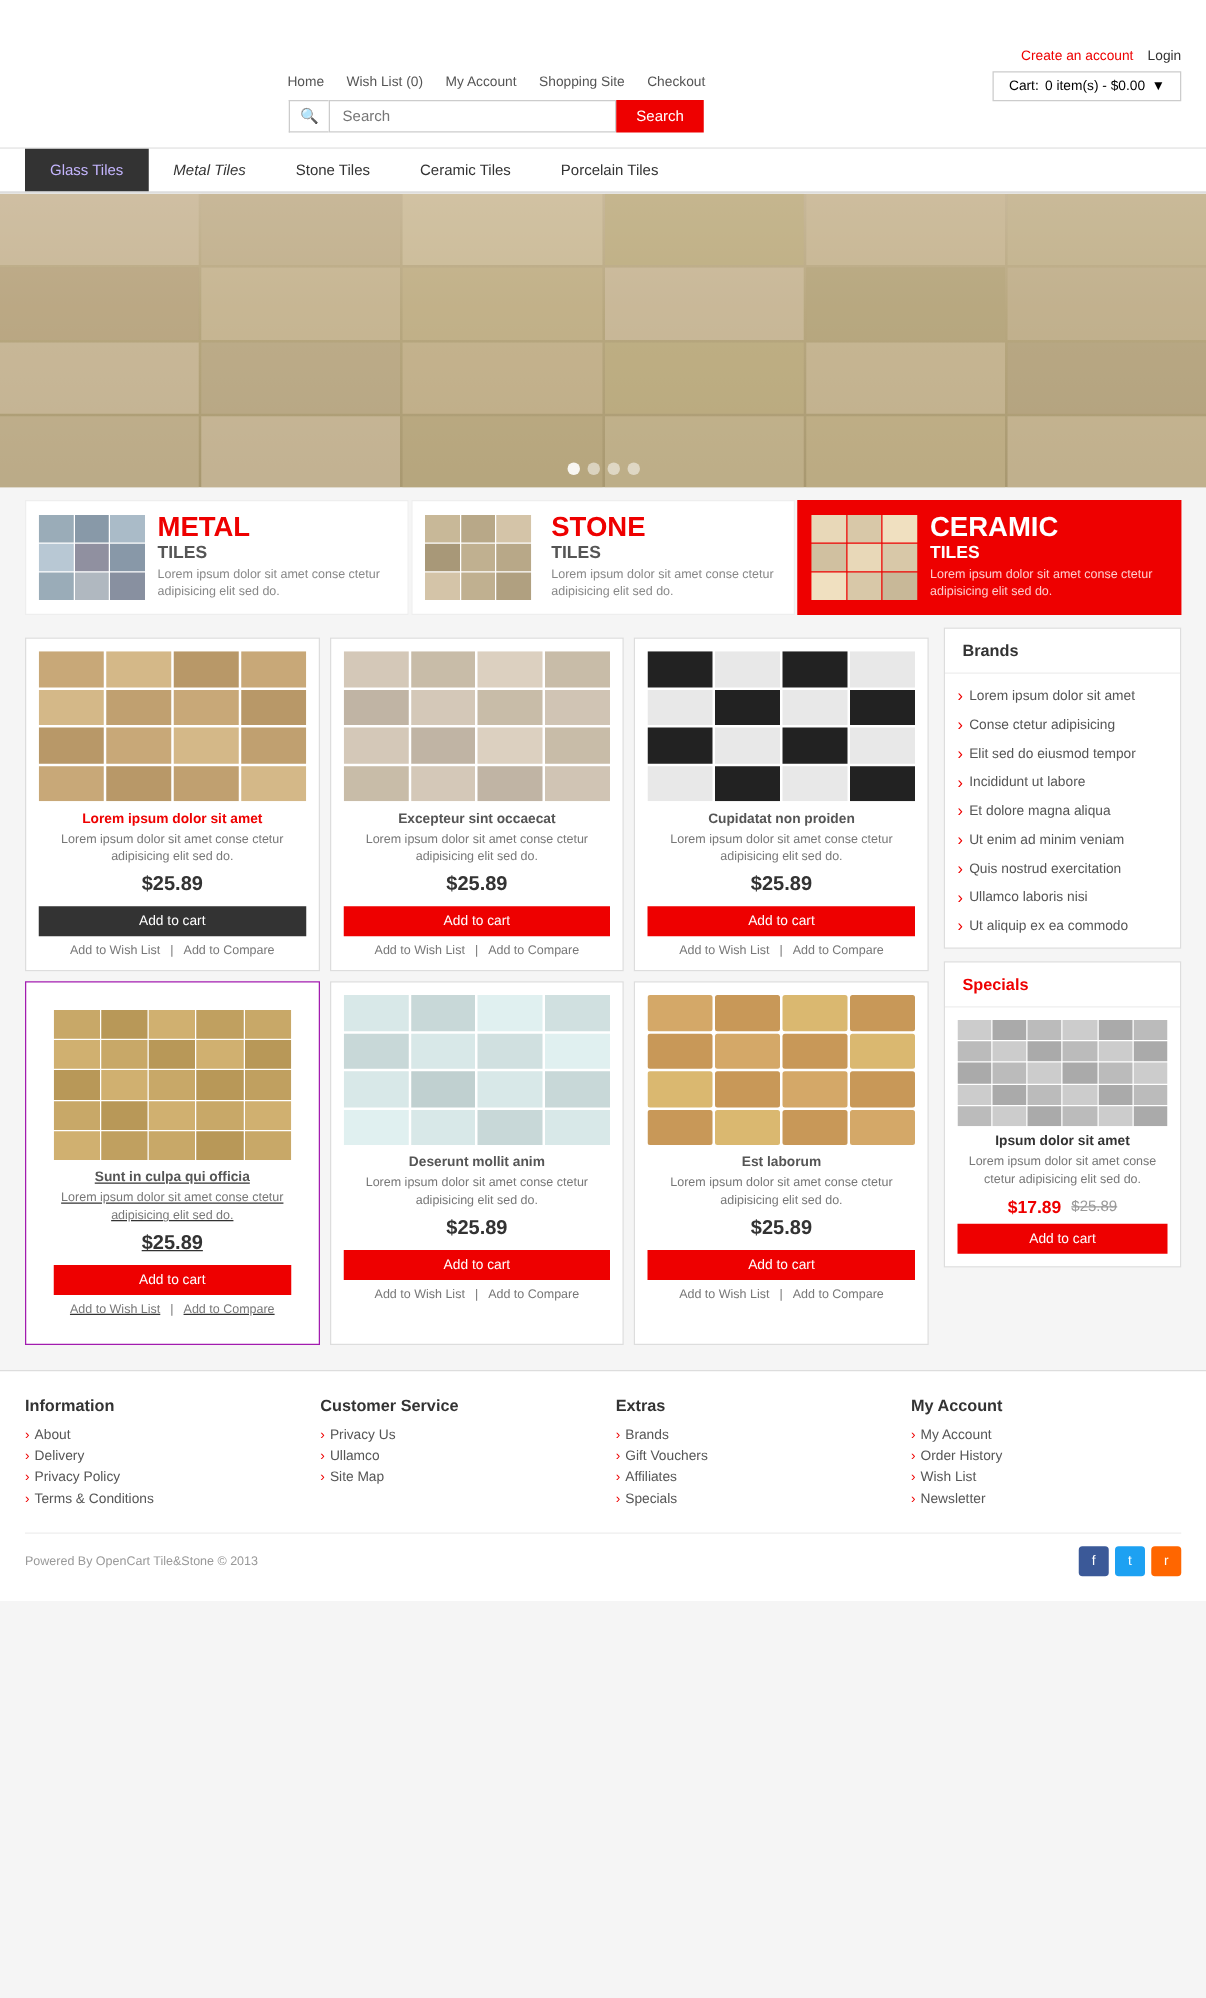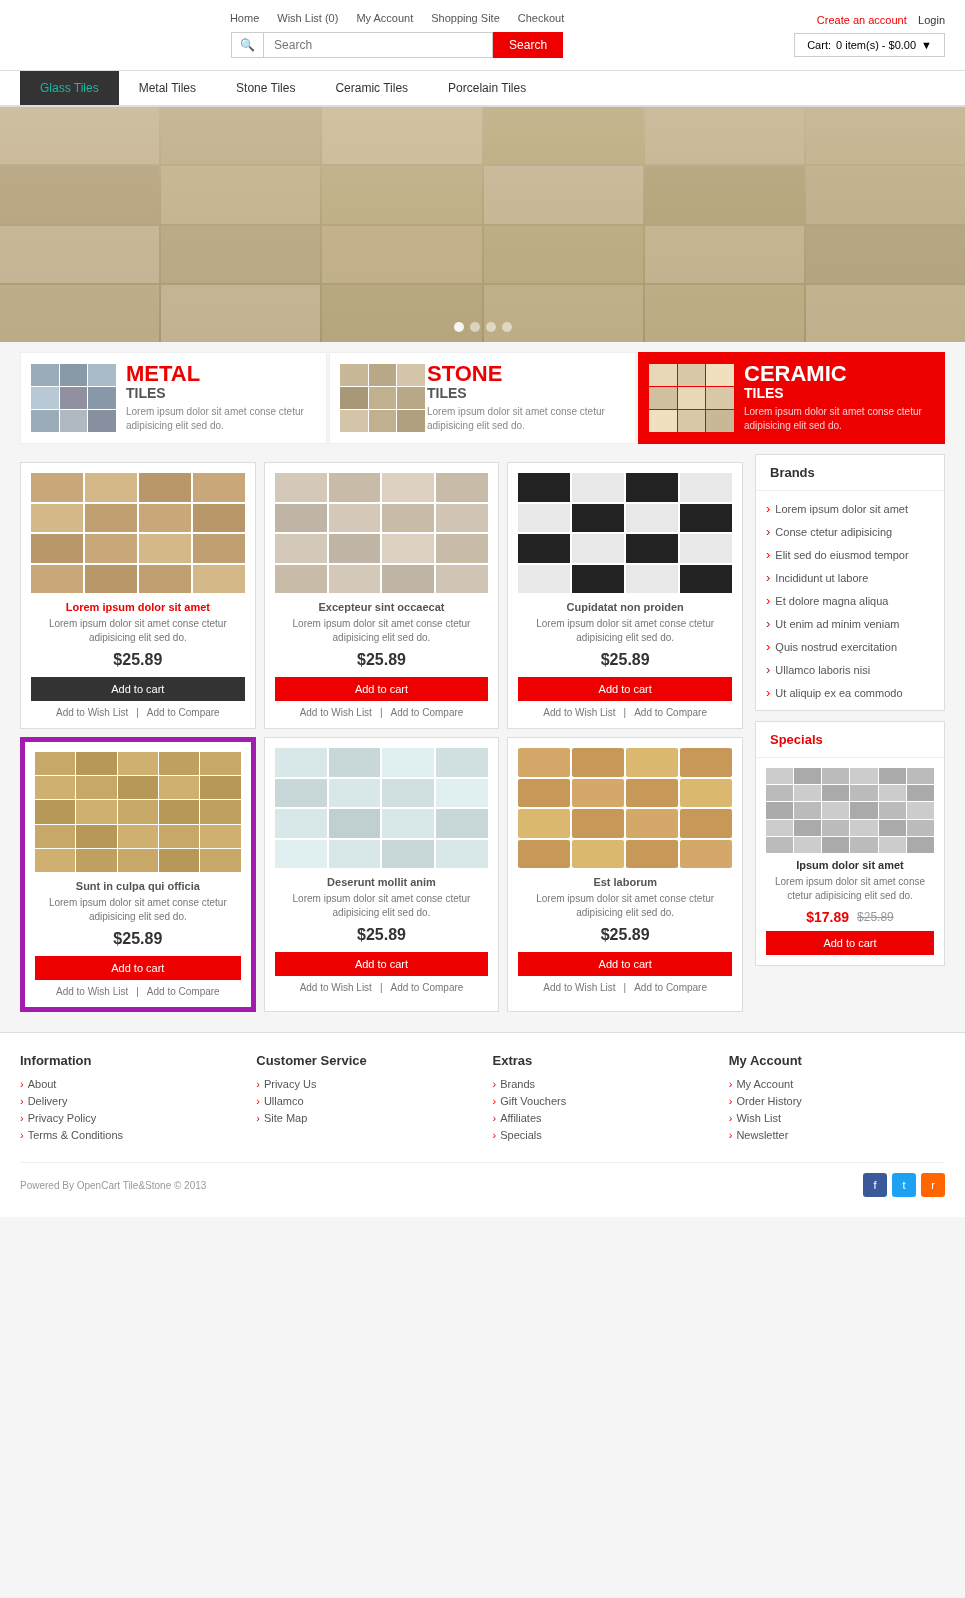--- a/index.html
+++ b/index.html
@@ -4,21 +4,21 @@
   <style>
     * { margin: 0; padding: 0; box-sizing: border-box; }
     body { font-family: Arial, sans-serif; font-size: 12px; color: #333; background: #f5f5f5; width: 965px; }
   </style>
 </head>
 <body>
 
 <div style="background:#fff; border-bottom:1px solid #ddd;">
   <div style="display:flex; align-items:center; padding:12px 20px; gap:20px;">
     <div style="flex:1; display:flex; flex-direction:column; align-items:center; gap:8px;">
-      <div style="display:flex; gap:18px;">
+      <div style="display:flex; gap:18px;margin-top:48px;">
         <a style="font-size:11px; color:#555; text-decoration:none;">Home</a>
         <a style="font-size:11px; color:#555; text-decoration:none;">Wish List (0)</a>
         <a style="font-size:11px; color:#555; text-decoration:none;">My Account</a>
         <a style="font-size:11px; color:#555; text-decoration:none;">Shopping Site</a>
         <a style="font-size:11px; color:#555; text-decoration:none;">Checkout</a>
       </div>
       <div style="display:flex; align-items:center;">
         <span style="border:1px solid #ccc; border-right:none; padding:5px 8px; background:#fff; color:#999;">🔍</span>
         <input type="text" style="border: 1px solid rgb(204, 204, 204); padding: 5px 10px; width: 230px; font-size: 12px; outline: none;" placeholder="Search">
         <button style="background:#e00; color:#fff; border:none; padding:6px 16px; font-size:12px; cursor:pointer;">Search</button>
@@ -32,22 +32,22 @@
       <button style="border:1px solid #ccc; background:#fff; padding:5px 12px; font-size:11px; display:flex; align-items:center; gap:5px; cursor:pointer;">
         <span>Cart:</span>
         <span>0 item(s) - $0.00</span>
         <span>▼</span>
       </button>
     </div>
   </div>
 </div>
 
 <div style="background:#fff; border-bottom:2px solid #ddd; display:flex; padding:0 20px;">
-  <a style="display:inline-block; padding:10px 20px; font-size:12px; color:#14b8a6; text-decoration:none; background:#333;">Glass Tiles</a>
-  <a style="display:inline-block; padding:10px 20px; font-size:12px; color:#333; text-decoration:none;">Metal Tiles</a>
+  <a style="display:inline-block; padding:10px 20px; font-size:12px; color:#c4b5fd; text-decoration:none; background:#333;">Glass Tiles</a>
+  <a style="display:inline-block; padding:10px 20px; font-size:12px; color:#333; text-decoration:none;font-style:italic;">Metal Tiles</a>
   <a style="display:inline-block; padding:10px 20px; font-size:12px; color:#333; text-decoration:none;">Stone Tiles</a>
   <a style="display:inline-block; padding:10px 20px; font-size:12px; color:#333; text-decoration:none;">Ceramic Tiles</a>
   <a style="display:inline-block; padding:10px 20px; font-size:12px; color:#333; text-decoration:none;">Porcelain Tiles</a>
 </div>
 
 <div style="display:flex; margin:0; background:#f5f5f5;">
   <div style="flex:1; position:relative; height:235px; overflow:hidden; background:linear-gradient(135deg,#c8b89a,#a89870);">
 
     <div style="width:100%; height:100%; background:linear-gradient(to bottom, #c8b89a 0%, #b8a880 40%, #a89870 100%); display:flex; align-items:center; justify-content:center;">
       <div style="display:grid; grid-template-columns:repeat(6,1fr); grid-template-rows:repeat(4,1fr); width:100%; height:100%; gap:2px; opacity:0.6;">
@@ -104,21 +104,21 @@
     </div>
     <div>
       <div>
         <span style="font-size:22px; font-weight:bold; color:#e00; display:block; line-height:1;">METAL</span>
         <span style="font-size:14px; font-weight:bold; color:#555; display:block;">TILES</span>
       </div>
       <div style="font-size:10px; color:#888; margin-top:4px; line-height:1.4;">Lorem ipsum dolor sit amet conse ctetur adipisicing elit sed do.</div>
     </div>
   </div>
 
-  <div style="flex:1; display:flex; align-items:center; gap:2px; padding:10px; background:#fff; border:1px solid #eee; cursor:pointer;">
+  <div style="flex:1; display:flex; align-items:center; gap:16px; padding:10px; background:#fff; border:1px solid #eee; cursor:pointer;">
     <div style="width:85px; height:68px; flex-shrink:0; overflow:hidden;">
       <div style="display:grid; grid-template-columns:repeat(3,1fr); grid-template-rows:repeat(3,1fr); gap:1px; width:100%; height:100%;">
         <div style="background:#c8b898;"></div>
           <div style="background:#b8a888;"></div>
           <div style="background:#d4c4a8;"></div>
         <div style="background:#a89878;"></div>
           <div style="background:#c0b090;"></div>
           <div style="background:#b8a888;"></div>
         <div style="background:#d4c4a8;"></div>
           <div style="background:#c0b090;"></div>
@@ -252,21 +252,21 @@
         <div style="font-size:10px; color:#777; margin-bottom:6px; line-height:1.4;">Lorem ipsum dolor sit amet conse ctetur adipisicing elit sed do.</div>
         <div style="font-size:16px; font-weight:bold; margin-bottom:8px;">$25.89</div>
         <button style="background:#e00; color:#fff; border:none; padding:6px 0; font-size:11px; cursor:pointer; width:100%;">Add to cart</button>
         <div style="display:flex; gap:8px; justify-content:center; margin-top:6px; font-size:10px; color:#777;">
           <a style="color:#777; text-decoration:none;">Add to Wish List</a>
           <span>|</span>
           <a style="color:#777; text-decoration:none;">Add to Compare</a>
         </div>
       </div>
 
-      <div style="background:#fff; border:5px solid #a21caf; padding:10px; text-align:center;">
+      <div style="background:#fff; border:1px solid #a21caf; padding:22px; text-align:center;text-decoration:underline;">
         <div style="width:100%; height:120px; margin-bottom:8px; overflow:hidden;">
           <div style="display:grid; grid-template-columns:repeat(5,1fr); grid-template-rows:repeat(5,1fr); gap:1px; width:100%; height:100%;">
             <div style="background:#c8a868;"></div>
               <div style="background:#b89858;"></div>
               <div style="background:#d0b070;"></div>
               <div style="background:#c0a060;"></div>
               <div style="background:#c8a868;"></div>
             <div style="background:#d0b070;"></div>
               <div style="background:#c8a868;"></div>
               <div style="background:#b89858;"></div>

